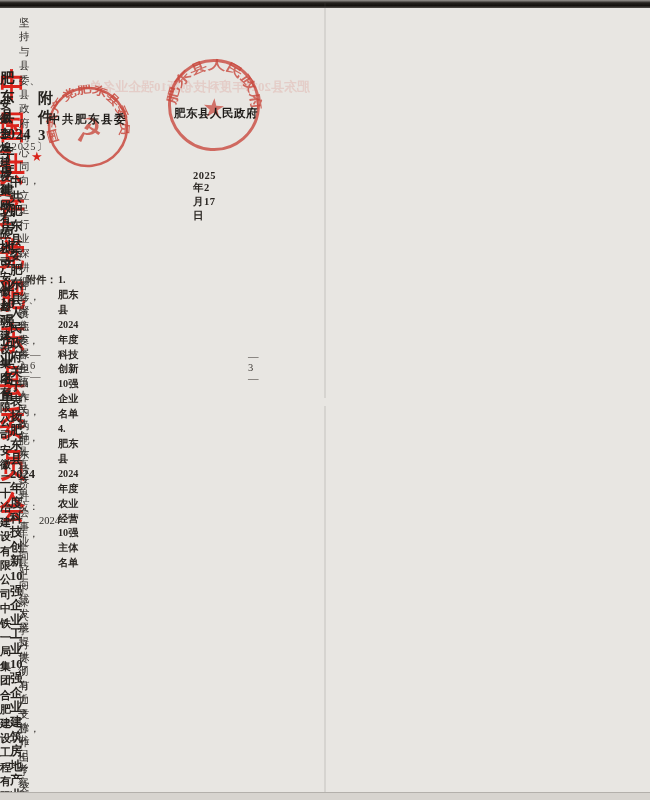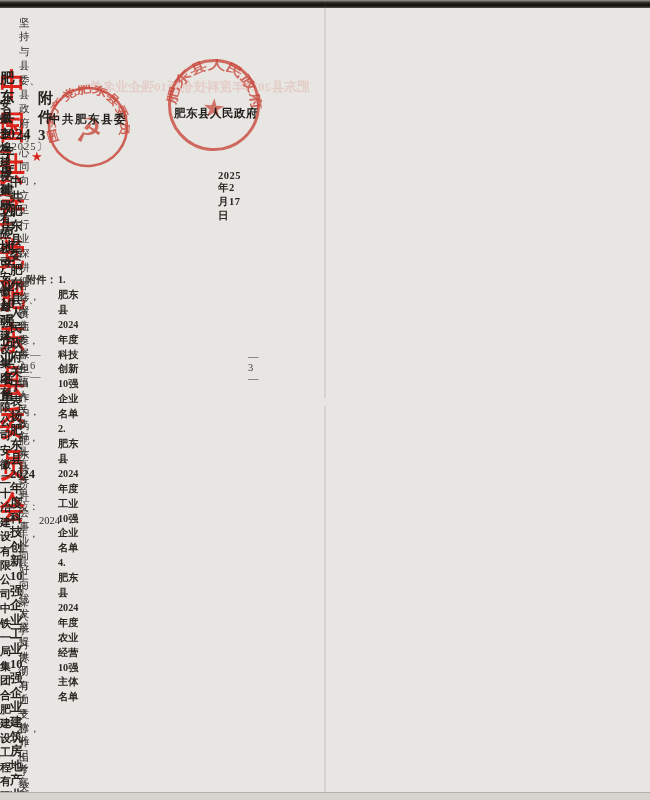--- a/index.html
+++ b/index.html
@@ -42,21 +42,21 @@
   .body-2 p+p{text-indent:21px;}
   .att-block{left:58px;top:273px;font-size:10.2px;line-height:14.9px;font-weight:600;color:#2b2723;}
   .att-line .n{display:inline-block;width:16px;}
   .att-label{display:inline-block;margin-left:-32px;width:32px;}
 
   
   .items-3{left:84px;top:42px;font-size:10.5px;line-height:15.6px;font-weight:600;color:#2b2723;}
   .items-3 .n{display:inline-block;width:16px;}
   .seal{position:absolute;opacity:.88;}
   .seal-label{position:absolute;font-weight:700;color:#1c1916;text-align:center;}
-  .date-line{position:absolute;font-size:10.5px;font-weight:600;color:#2b2723;letter-spacing:.5px;margin-left:25px;}
+  .date-line{position:absolute;font-size:10.5px;font-weight:600;color:#2b2723;letter-spacing:.5px;}
 
   
   .att3-label{left:38px;top:41px;font-size:15px;font-weight:700;color:#26231f;margin-top:48px;}
   .att3-title{left:0;top:69px;width:100%;text-align:center;font-size:14.5px;font-weight:700;color:#201d19;letter-spacing:.5px;}
   .company-list{left:0;top:97px;width:100%;text-align:center;font-size:11px;font-weight:700;
                 line-height:14.4px;color:#26231f;}
   .company-list .u{border-bottom:2px solid #cc3227;padding-bottom:12px;}
 </style>
 </head>
 <body>
@@ -95,23 +95,20 @@
 
   <div class="page tr">
     <div class="abs body-2">
       <p>坚持与县委、县政府同心同向，立足行业深耕细作，聚焦发展担当作为，为肥东经济社会事业向好向优发展提供了有力支撑，作出了突出贡献。为激励先进，树立典型，进一步激发广大企业的积极性、创造性，增强广大企业家的荣誉感，县委、县政府决定，对2024年为肥东发展作出突出贡献的中子科学研究院（合肥）有限公司等科技创新10强企业、晶科能源肥东基地等工业10强企业、安徽金煌建设集团有限公司等建筑房地产业10强企业、安徽新希望白帝乳业有限公司等农业经营10强主体、安徽皖信人力资源管理有限公司等现代服务业10强企业、安徽永辉物流有限公司等商贸业10强企业、安徽肥东农村商业银行股份有限公司等支持肥东发展金融业10佳机构予以通报表扬。</p>
       <p>希望受表扬的企业珍惜荣誉，再接再厉、坚定信心、乘势而上，弘扬企业家精神，充分发挥示范带头作用，为全县经济高质量发展贡献更大力量。全县上下要以受表扬的企业为榜样，大力发展新质生产力，铆足干劲、勇毅前行，在推动全县经济高质量发展中走在前、挑大梁，为“决战十四五，迈向千亿县”作出更大贡献。</p>
     </div>
 
     <div class="abs att-block">
       <div class="att-line">
         <span class="att-label">附件：</span><span class="n">1.</span><span>肥东县2024年度科技创新10强企业名单</span>
-      </div>
-      <div class="att-line">
-        <span class="n">2.</span><span>肥东县2024年度工业10强企业名单</span>
       </div>
       <div class="att-line">
         <span class="n">4.</span><span>肥东县2024年度农业经营10强主体名单</span>
       </div>
 
     </div>
 
     <div class="abs pn" style="top:348px;left:19px;">— 2 —</div>
   </div>
 

